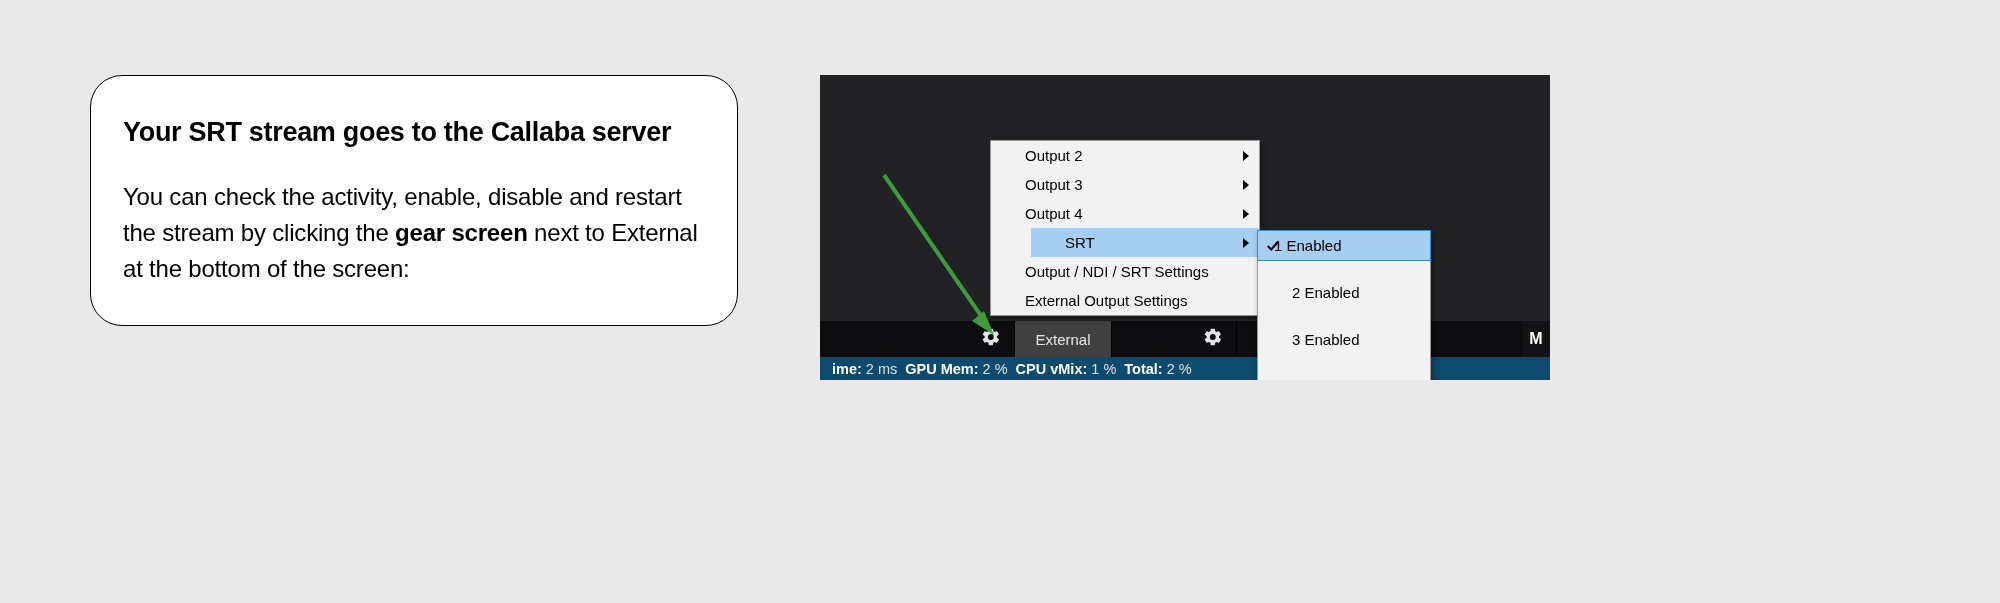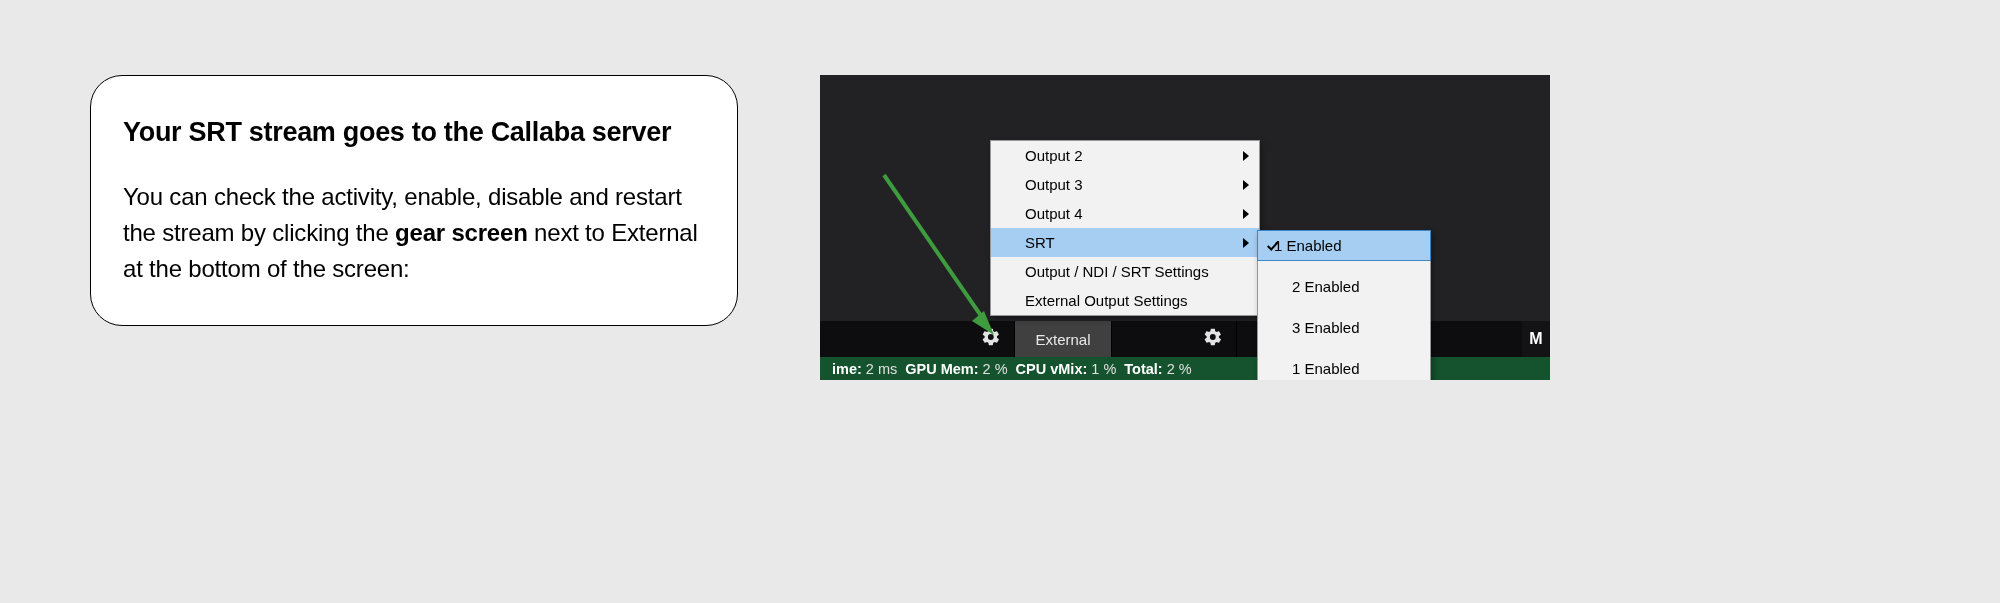--- a/index.html
+++ b/index.html
@@ -12,30 +12,30 @@
   
   .shot{position:absolute;left:820px;top:75px;width:730px;height:305px;background:#222225;overflow:hidden;}
   
   .toolbar{position:absolute;left:0;right:0;top:246px;height:36px;background:#0d0d0f;display:flex;align-items:center;}
   .toolcell{height:36px;display:flex;align-items:center;justify-content:center;border-right:1px solid #000;}
   .gear{width:46px;}
   .gear svg{width:20px;height:20px;fill:#e3e3e3;}
   .extcell{width:96px;background:#404040;color:#e8e8e8;font-size:15px;}
   .mcell{position:absolute;right:0;top:0;height:36px;width:28px;color:#fff;font-weight:700;display:flex;align-items:center;justify-content:center;background:#131315;}
   
-  .status{position:absolute;left:0;right:0;bottom:0;height:23px;background:#14532d;color:#e0e0e0;font-size:14.5px;display:flex;align-items:center;padding-left:4px;font-family:"Segoe UI",Arial,sans-serif;}
+  .status{position:absolute;left:0;right:0;bottom:0;height:23px;background:#0c4a6e;color:#e0e0e0;font-size:14.5px;display:flex;align-items:center;padding-left:4px;font-family:"Segoe UI",Arial,sans-serif;}
   .status b{font-weight:700;color:#fff;margin:0 4px 0 8px;}
   
   .menu{position:absolute;left:170px;top:65px;width:268px;background:#f2f2f2;border:1px solid #979797;box-shadow:2px 3px 6px rgba(0,0,0,0.35);font-size:15px;color:#000;}
   .menu .mrow{height:29px;display:flex;align-items:center;padding:0 10px 0 34px;position:relative;cursor:default;}
-  .menu .mrow.sel{background:#a6cdf2;}
+  .menu .mrow.sel{background:#a6cdf2;margin-left:40px;}
   .menu .mrow .arrow{position:absolute;right:10px;top:50%;transform:translateY(-50%);width:0;height:0;border-top:5px solid transparent;border-bottom:5px solid transparent;border-left:6px solid #000;}
   
   .submenu{position:absolute;left:437px;top:155px;width:172px;background:#f2f2f2;border:1px solid #979797;box-shadow:2px 3px 6px rgba(0,0,0,0.35);font-size:15px;color:#000;}
-  .submenu .srow{height:29px;display:flex;align-items:center;padding:12px 10px 0 34px;position:relative;}
+  .submenu .srow{height:29px;display:flex;align-items:center;padding:18px 10px 0 34px;position:relative;}
   .submenu .srow.sel{background:#a6cdf2;border:1px solid #3b87c8;margin:-1px;padding:0 10px 0 16px;}
   .submenu .check{position:absolute;left:8px;top:50%;transform:translateY(-50%);width:14px;height:14px;}
   .submenu .check svg{width:14px;height:14px;stroke:#000;stroke-width:2.4;fill:none;}
   
   .greenarrow{position:absolute;left:54px;top:90px;width:130px;height:180px;pointer-events:none;}
 </style>
 </head>
 <body>
 <div class="stage">
 

